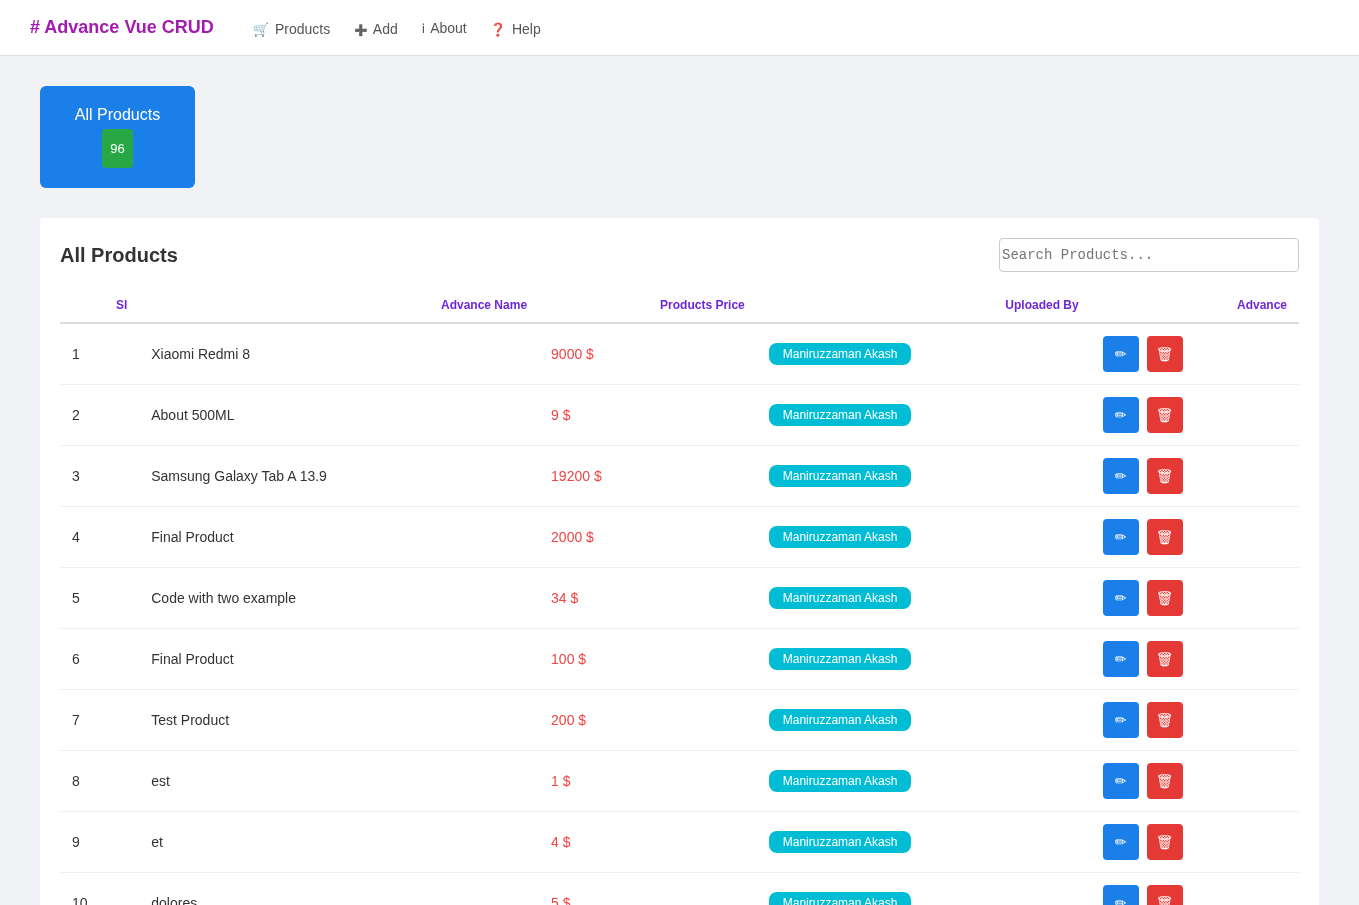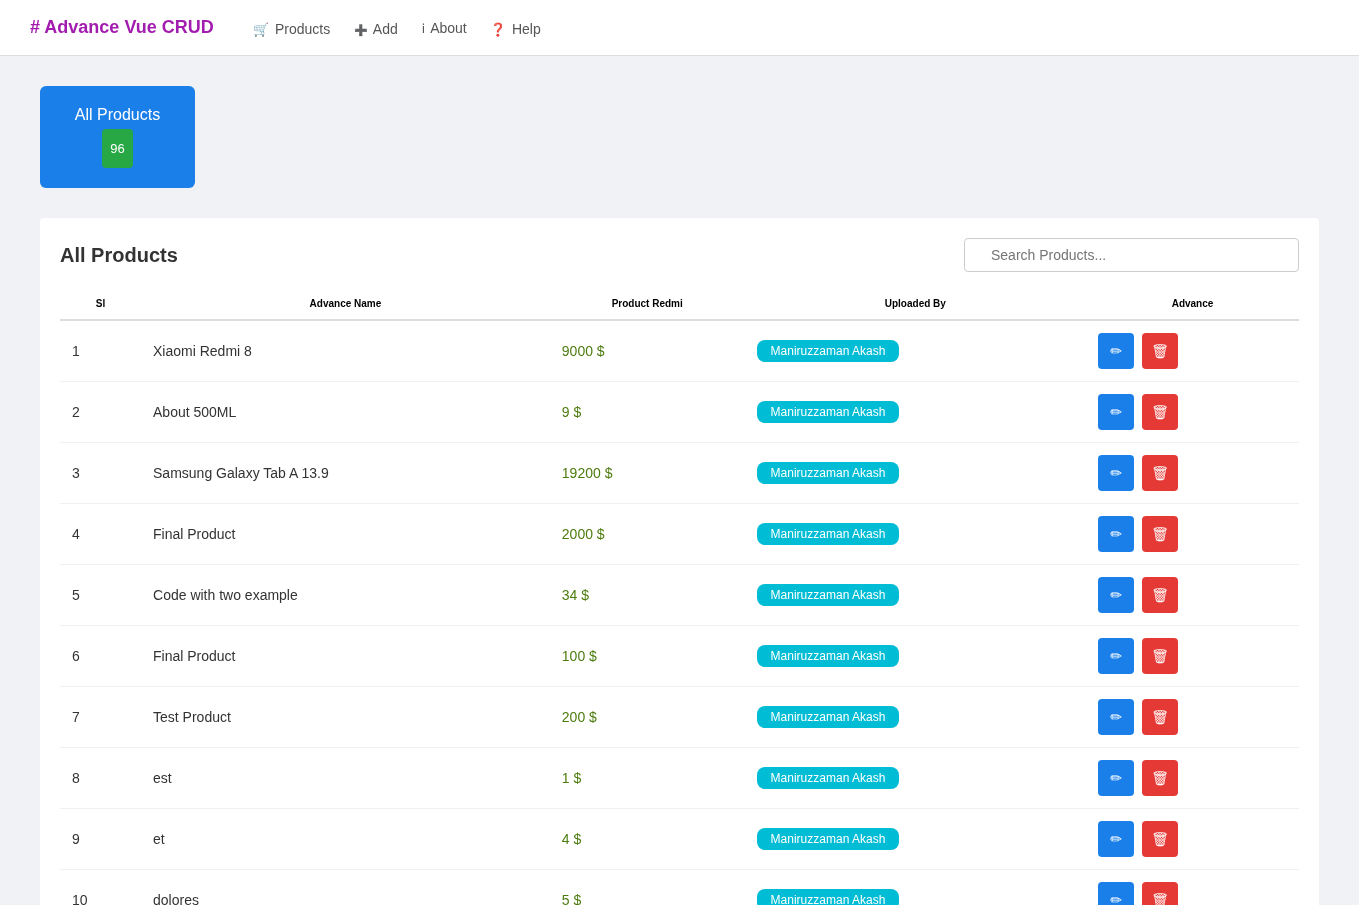--- a/index.html
+++ b/index.html
@@ -67,43 +67,44 @@
     .table-header {
       display: flex;
       justify-content: space-between;
       align-items: center;
       margin-bottom: 16px;
     }
     .table-title { font-size: 20px; font-weight: 600; color: #333; }
     .search-input {
       border: 1px solid #ccc;
       border-radius: 4px;
-      padding: 8px 26px;
-      width: 335px;
+      padding: 8px 2px;
+      width: 300px;
       font-size: 14px;
       color: #888;
       outline: none;
+      font-family: Liberation Mono, monospace;
     }
 
     table { width: 100%; border-collapse: collapse; }
     thead tr { border-bottom: 2px solid #ddd; }
     th {
-      text-align: center;
+      text-align: right;
       padding: 10px 12px;
-      font-size: 10px;
+      font-size: 12px;
       font-weight: 600;
-      color: #000000;
+      color: #6d28d9;
     }
     td {
       padding: 12px 12px;
       border-bottom: 1px solid #f0f0f0;
       font-size: 14px;
       vertical-align: middle;
     }
-    .price { color: #4d7c0f; font-weight: 500; }
+    .price { color: #ef4444; font-weight: 500; }
     .uploader-badge {
       background: #00bcd4;
       color: #fff;
       border-radius: 8px;
       padding: 4px 14px;
       font-size: 12px;
       white-space: nowrap;
       display: inline-block;
     }
     .actions { display: flex; gap: 8px; }
@@ -178,21 +179,21 @@
     <div class="table-header">
       <h2 class="table-title">All Products</h2>
       <input class="search-input" type="text" placeholder="Search Products..." style="">
     </div>
 
     <table>
       <thead>
         <tr>
           <th>Sl</th>
           <th>Advance Name</th>
-          <th>Product Redmi</th>
+          <th>Products Price</th>
           <th>Uploaded By</th>
           <th>Advance</th>
         </tr>
       </thead>
       <tbody id="table-body">
       <tr>
       <td>1</td>
       <td>Xiaomi Redmi 8</td>
       <td class="price">9000 $</td>
       <td>

